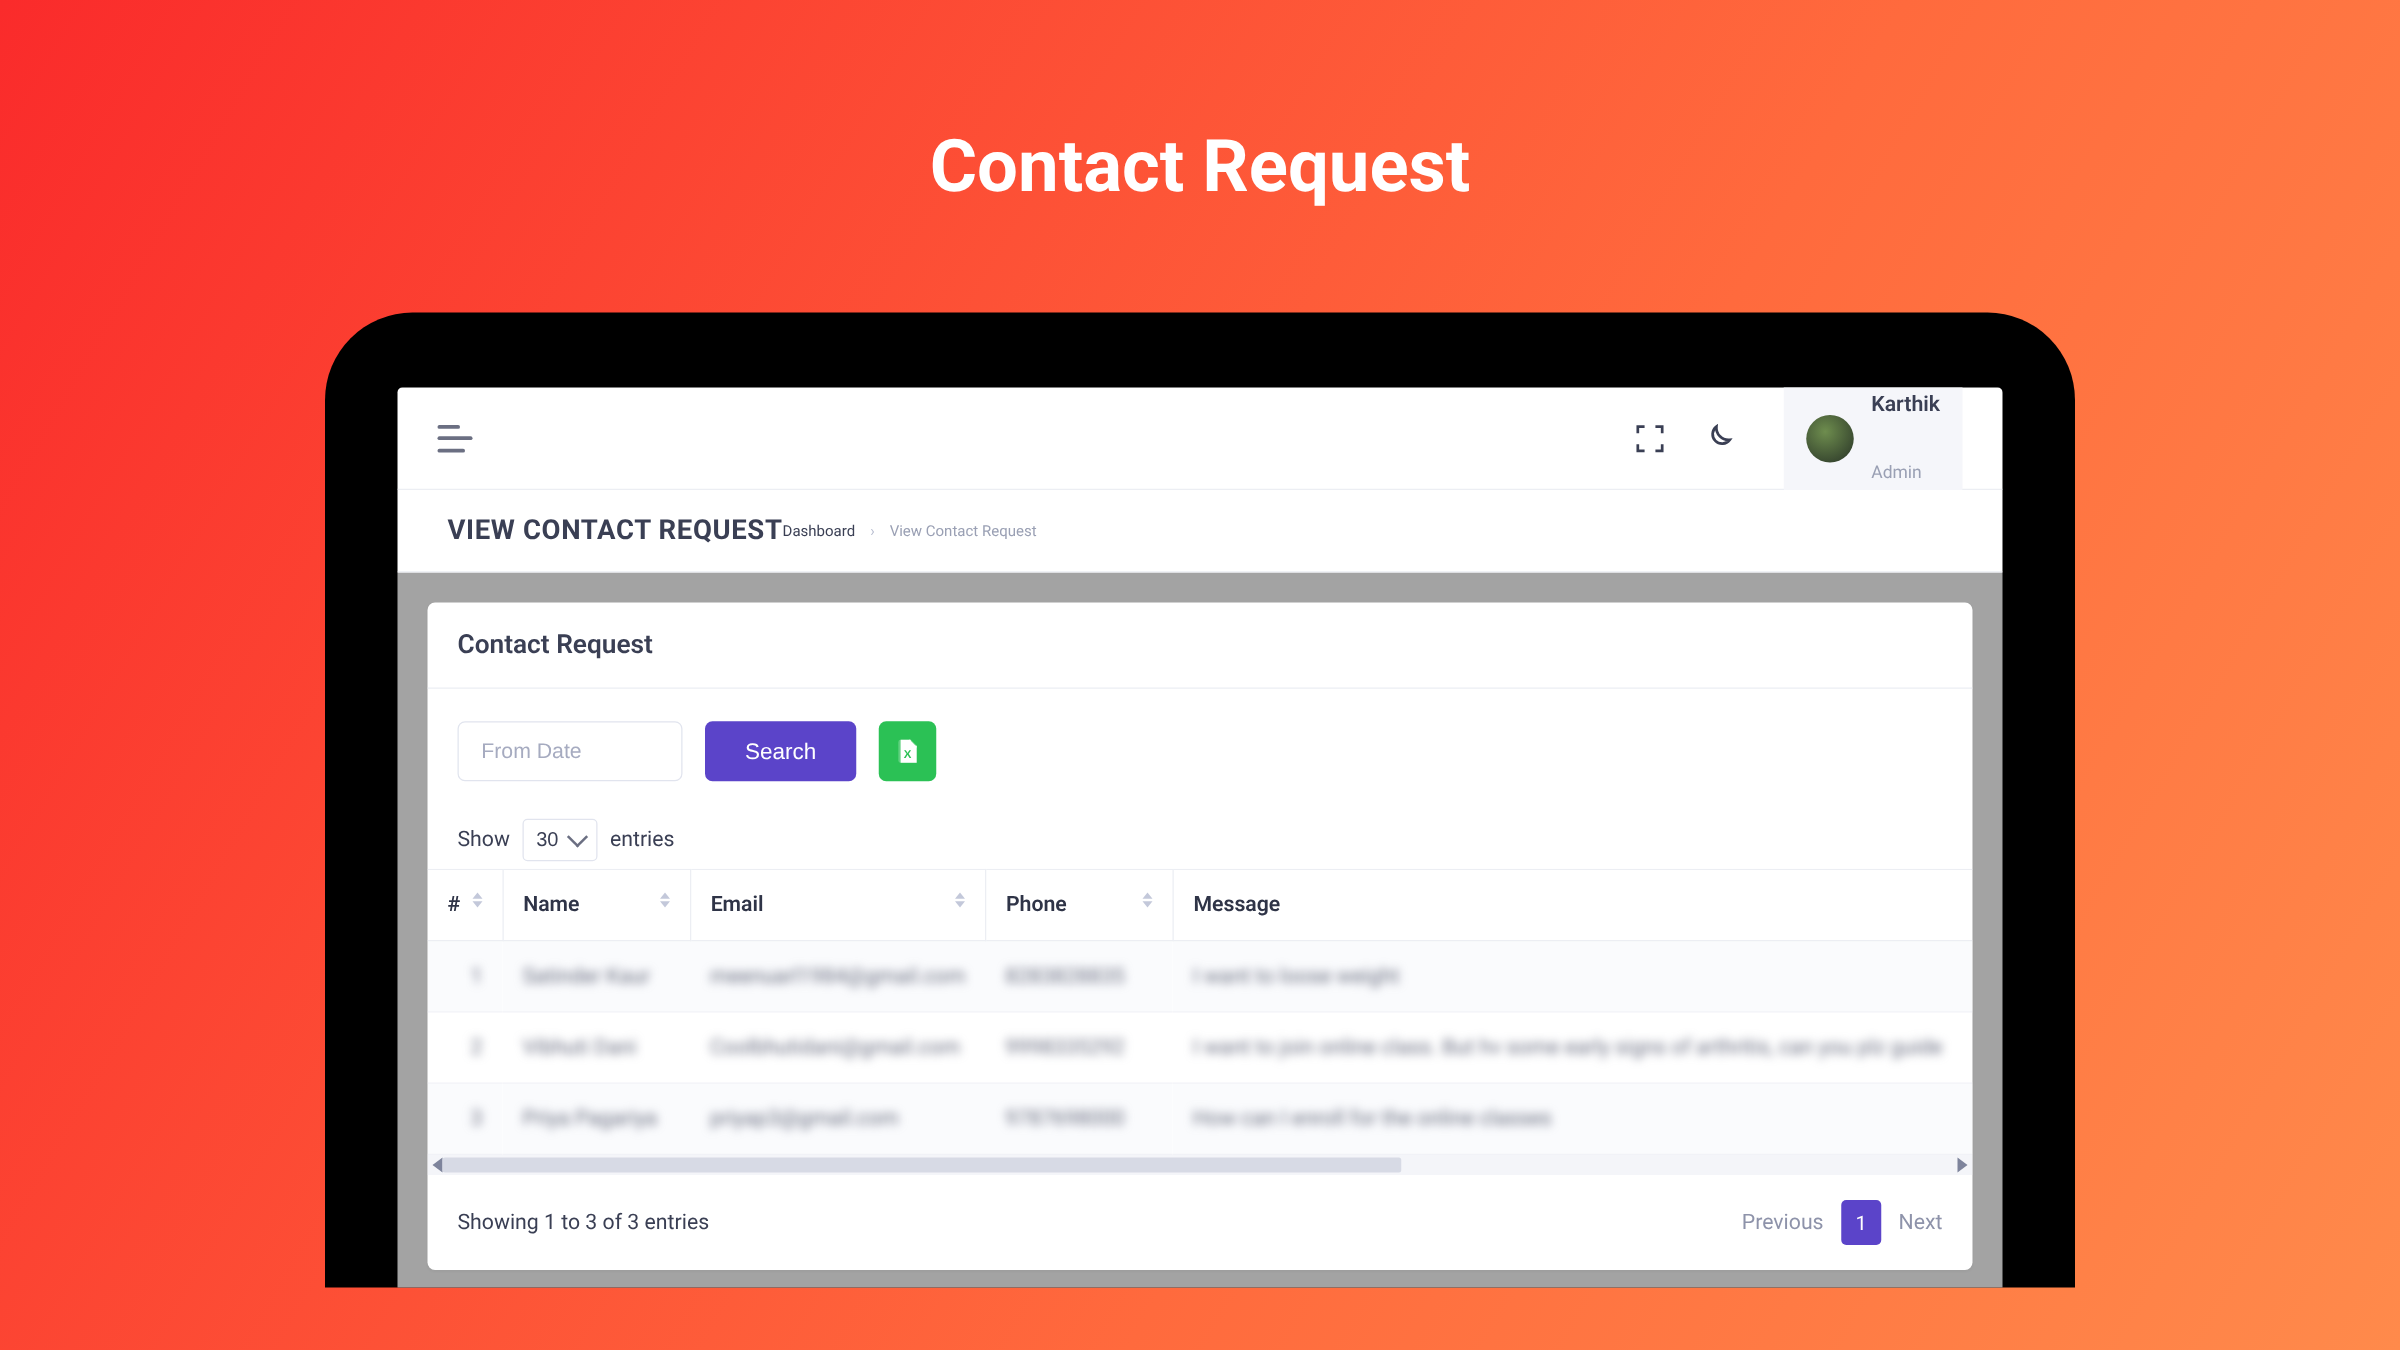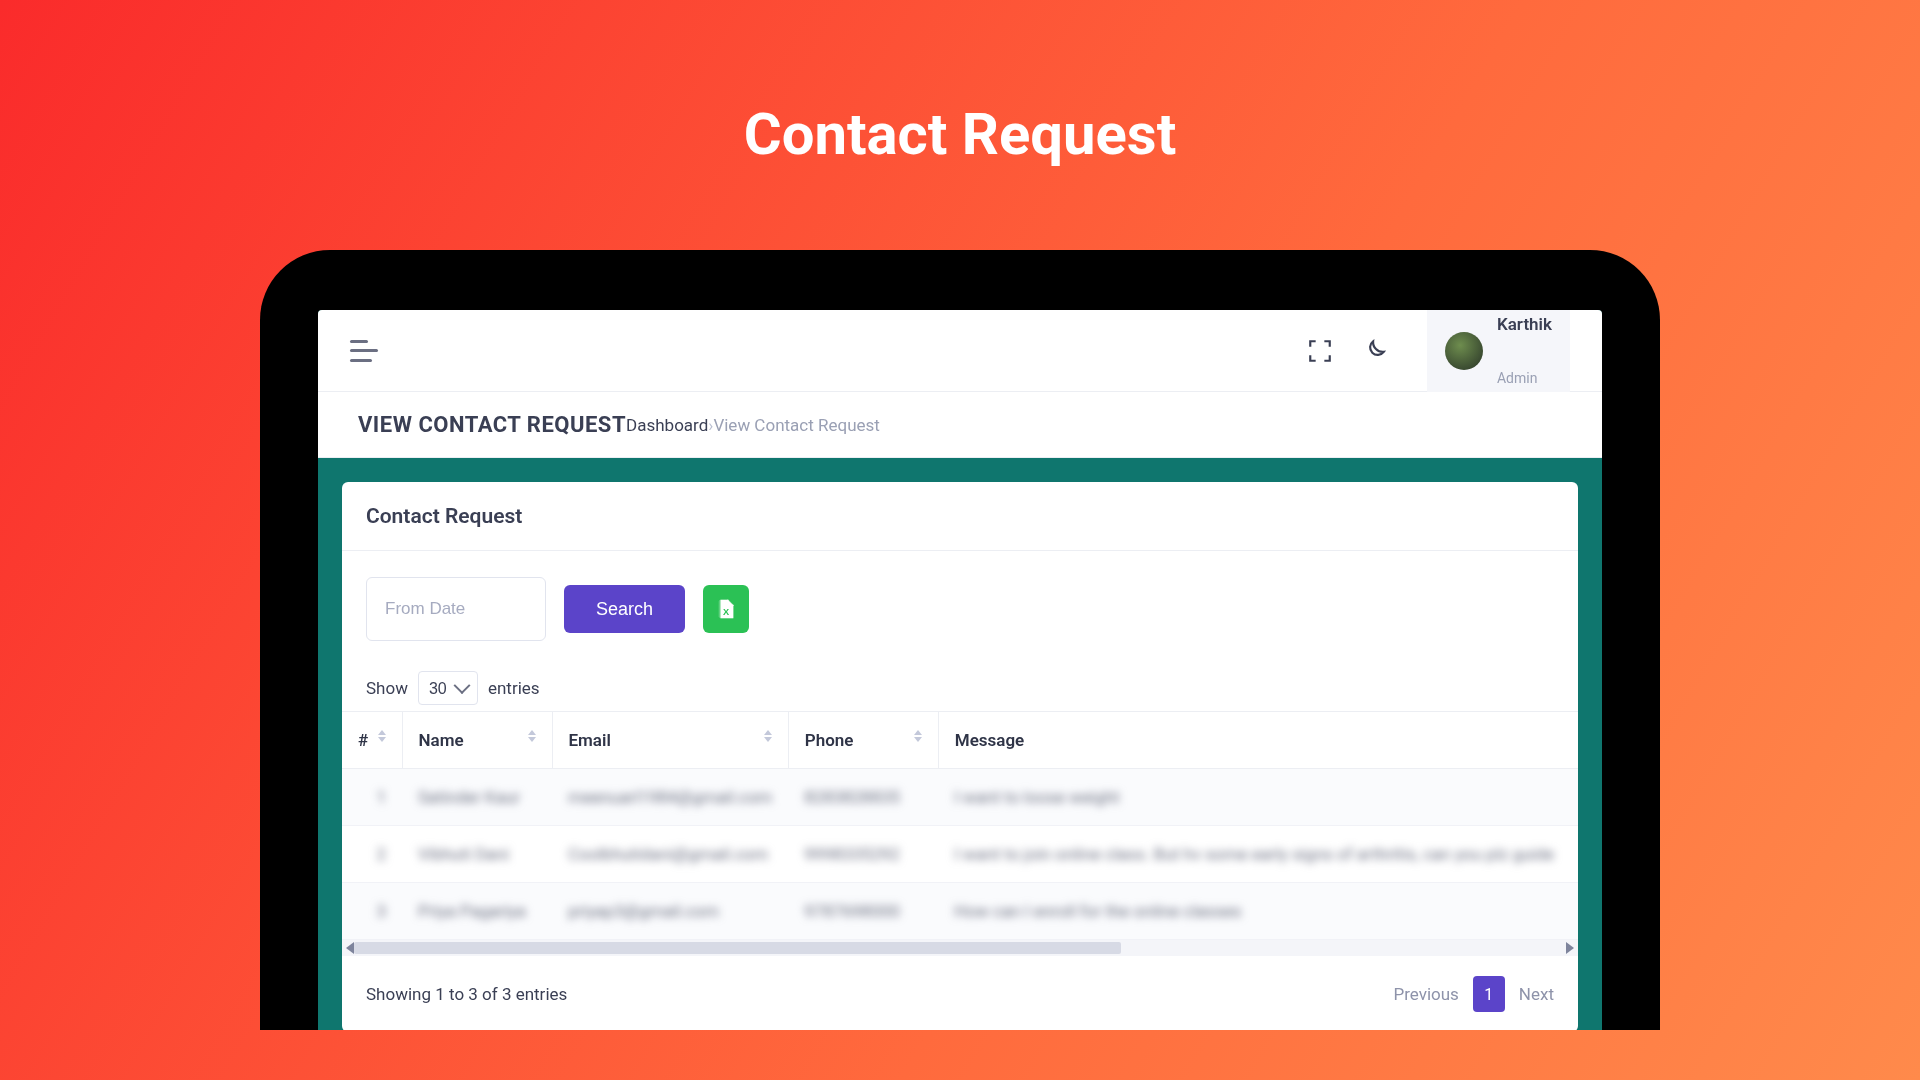--- a/index.html
+++ b/index.html
@@ -21,21 +21,21 @@
     position: absolute;
     left: 260px;
     top: 250px;
     width: 1400px;
     height: 780px;
     background: #000;
     border-radius: 70px 70px 0 0;
     padding: 60px 58px 0 58px;
   }
   .screen {
-    background: #0f766e;
+    background: #a3a3a3;
     width: 100%;
     height: 100%;
     border-radius: 4px 4px 0 0;
     overflow: hidden;
     display: flex;
     flex-direction: column;
   }
   
   .topbar {
     background: #fff;
@@ -62,30 +62,30 @@
   .user-name { font-size: 17px; font-weight: 600; color: #3a3f54; }
   .user-role { font-size: 14px; color: #9aa0b4; margin-top: 35px; }
   
   .page-header {
     background: #fff;
     display: flex; align-items: center; justify-content: flex-start;
     padding: 20px 40px;
     border-bottom: 1px solid #eceef3;
   }
   .page-header h1 { font-size: 22px; font-weight: 700; color: #3a3f54; letter-spacing: .5px; }
-  .breadcrumb { font-size: 17px; color: #9aa0b4; display: flex; align-items: center; }
+  .breadcrumb { font-size: 12px; color: #9aa0b4; display: flex; align-items: center; gap: 12px; }
   .breadcrumb .bc-dash { color: #3a3f54; cursor: pointer; }
   .breadcrumb .chev { color: #b9bfd1; }
   
   .card-wrap { padding: 24px 24px 0 24px; flex: 1; }
   .card { background: #fff; border-radius: 6px; box-shadow: 0 1px 2px rgba(0,0,0,.03); overflow: hidden; }
   .card-head { padding: 22px 24px; border-bottom: 1px solid #eceef3; font-size: 21px; font-weight: 600; color: #3a3f54; }
   .filters { display: flex; align-items: center; gap: 18px; padding: 26px 24px 10px 24px; }
   .input {
-    height: 64px; border: 1px solid #e1e4ee; border-radius: 6px; padding: 12px 18px; font-size: 17px; color: #6b6f82; background: #fff;
+    height: 48px; border: 1px solid #e1e4ee; border-radius: 6px; padding: 12px 18px; font-size: 17px; color: #6b6f82; background: #fff;
     width: 180px;
   }
   .input::placeholder { color: #a6abc0; }
   .btn-primary {
     background: #5b44c9; color: #fff; border: none; height: 48px; padding: 0 32px; border-radius: 6px; font-size: 18px; font-weight: 500; cursor: pointer;
   }
   .btn-excel {
     background: #2bc155; color: #fff; border: none; width: 46px; height: 48px; border-radius: 6px; display: flex; align-items: center; justify-content: center; cursor: pointer;
   }
   .dt-controls {

